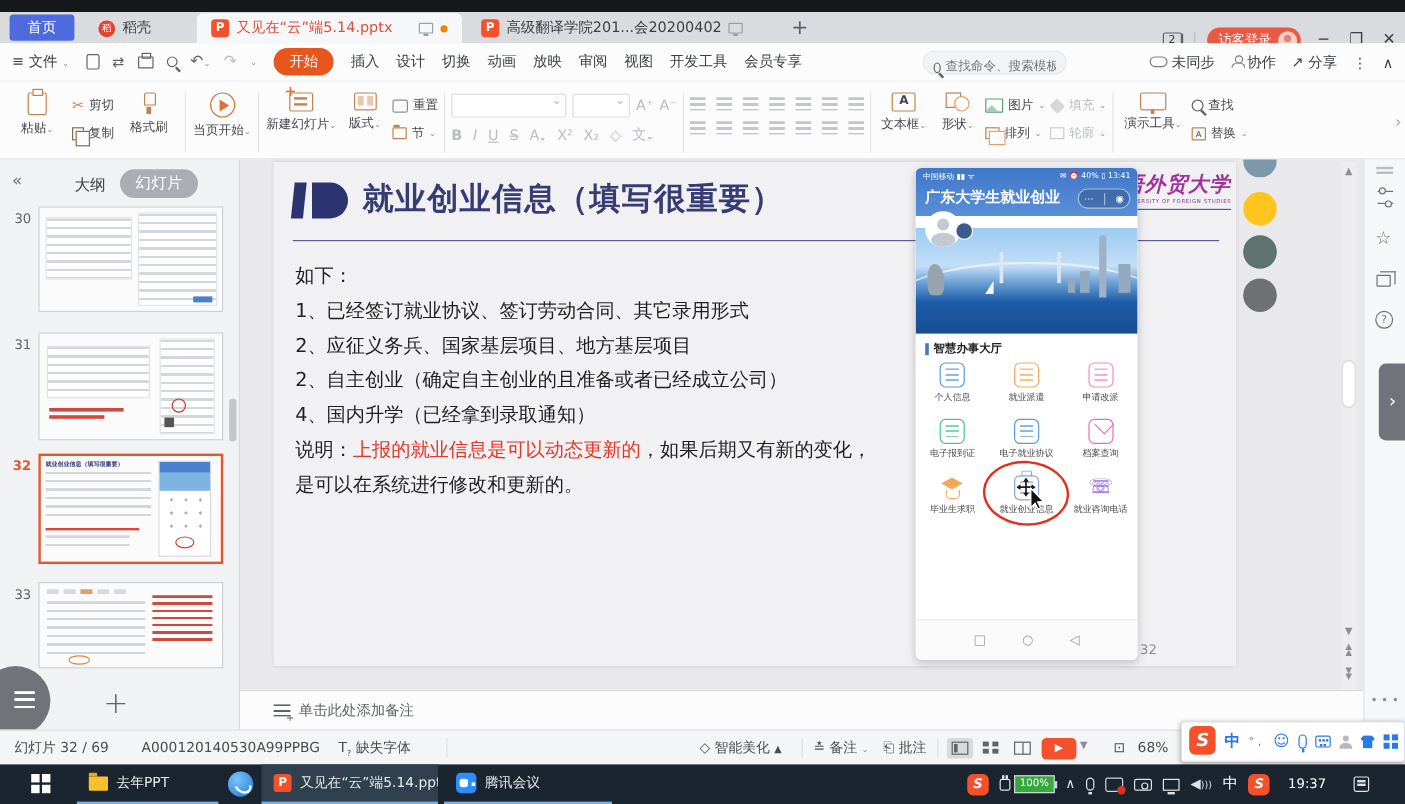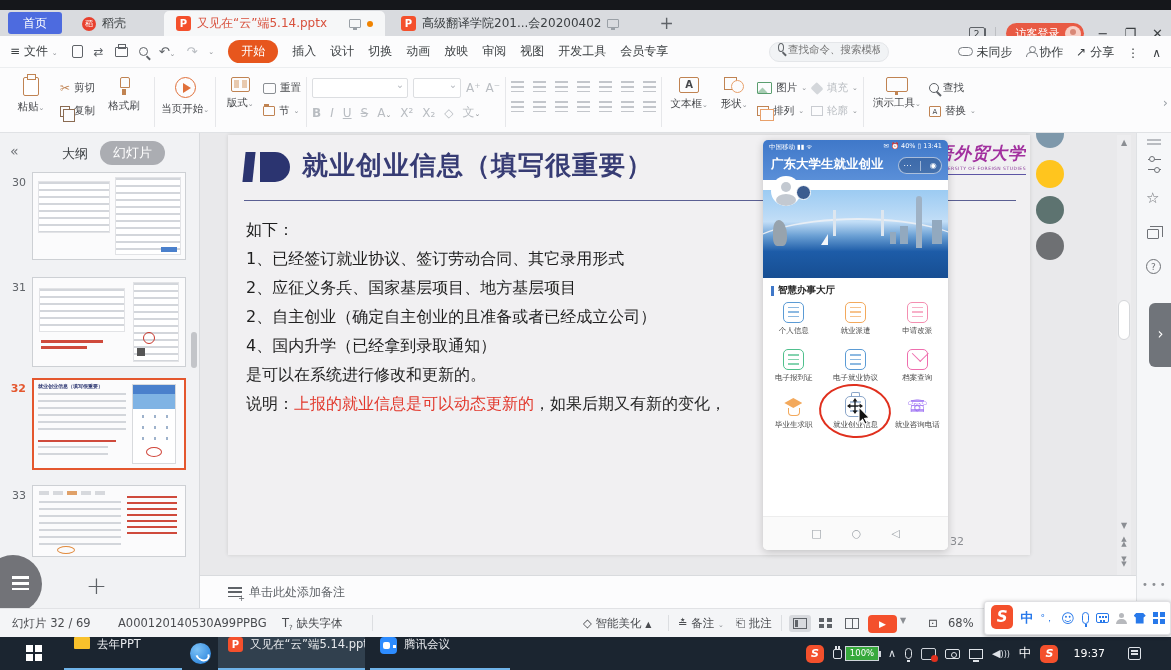--- a/index.html
+++ b/index.html
@@ -28,21 +28,21 @@
 .menubar{position:absolute;top:36px;left:0;width:100%;height:32px;background:#fcfcfd;border-bottom:1px solid #eceef0;display:flex;align-items:center;padding:0 10px;gap:14px}
 .mn{font-size:12px;color:#3c4043;white-space:nowrap}
 .startpill{background:#e7561d;color:#fff;border-radius:12px;padding:3px 13px;font-size:12px}
 .qicons{display:flex;gap:11px;align-items:center;color:#5f6368;font-size:13px}
 .i-doc{display:inline-block;width:11px;height:13px;border:1.3px solid #5f6368;border-radius:2px}
 .i-swap{font-size:12px;color:#5f6368}
 .i-print{display:inline-block;width:13px;height:10px;border:1.3px solid #5f6368;border-radius:1px;position:relative}
 .i-print:before{content:"";position:absolute;top:-4px;left:2px;width:6px;height:3px;border:1.3px solid #5f6368}
 .i-mag{display:inline-block;width:9px;height:9px;border:1.4px solid #5f6368;border-radius:50%;position:relative}
 .i-mag:after{content:"";position:absolute;right:-4px;bottom:-3px;width:5px;height:1.5px;background:#5f6368;transform:rotate(45deg)}
-.searchpill{position:absolute;left:769px;top:6px;width:120px;height:20px;border-radius:10px;background:#f1f3f5;border:1px solid #e4e6e9;display:flex;align-items:flex-start;gap:4px;padding:0 8px}
+.searchpill{position:absolute;left:769px;top:6px;width:120px;height:20px;border-radius:10px;background:#f1f3f5;border:1px solid #e4e6e9;display:flex;align-items:flex-end;gap:4px;padding:0 8px}
 .searchpill input{border:0;outline:0;background:transparent;font-size:10.5px;color:#80868b;width:92px;font-family:inherit}
 .mb-right{position:absolute;right:10px;top:8px;display:flex;align-items:center;gap:13px;color:#3c4043;font-size:12px}
 .i-cloud{display:inline-block;width:15px;height:9px;border:1.4px solid #7a7e83;border-radius:7px}
 .i-person{display:inline-block;width:10px;height:10px;position:relative}
 .i-person:before{content:"";position:absolute;top:0;left:3px;width:5px;height:5px;border:1.2px solid #7a7e83;border-radius:50%}
 .i-person:after{content:"";position:absolute;bottom:-1px;left:0;width:10px;height:4px;border:1.2px solid #7a7e83;border-bottom:0;border-radius:5px 5px 0 0}
 
 .ribbon{position:absolute;top:68px;left:0;width:100%;height:65px;background:#fcfcfd;border-bottom:1px solid #e0e2e5;display:flex;align-items:stretch;padding:4px 4px 0 6px;gap:3px;overflow:hidden}
 .vsep{width:1px;background:#e6e7ea;margin:5px 2px;flex:0 0 1px}
 .rgroup{display:flex;gap:4px;flex:0 0 auto}
@@ -201,21 +201,21 @@
 .sg-person{width:11px;height:11px;position:relative}
 .sg-person:before{content:"";position:absolute;top:0;left:3px;width:5px;height:5px;border-radius:50%;background:#b7b9bd}
 .sg-person:after{content:"";position:absolute;bottom:0;left:0;width:11px;height:5px;border-radius:5px 5px 0 0;background:#b7b9bd}
 .sg-shirt{width:13px;height:11px;background:#2879ea;clip-path:polygon(25% 0,75% 0,100% 30%,82% 45%,82% 100%,18% 100%,18% 45%,0 30%)}
 .sg-grid{width:12px;height:12px;position:relative}
 .sg-grid:after{content:"";position:absolute;left:0;top:0;width:5px;height:5px;background:#2879ea;box-shadow:7px 0 0 #2879ea,0 7px 0 #2879ea,7px 7px 0 #2879ea}
 
 .taskbar{position:absolute;top:637px;left:0;width:100%;height:33px;background:#1b2530}
 .startbtn{position:absolute;left:26px;top:8px;width:16px;height:16px;position:absolute}
 .startbtn:after{content:"";position:absolute;left:0;top:0;width:7px;height:7px;background:#fff;box-shadow:9px 0 0 #fff,0 9px 0 #fff,9px 9px 0 #fff}
-.tb-item{position:absolute;top:0;height:33px;display:flex;align-items:flex-start;gap:7px;padding:0 10px;color:#e8eaed;font-size:11.5px;border-bottom:2px solid #6fb3e8;white-space:nowrap;overflow:hidden}
+.tb-item{position:absolute;top:0;height:33px;display:flex;align-items:center;gap:7px;padding:0 10px;color:#e8eaed;font-size:11.5px;border-bottom:2px solid #6fb3e8;white-space:nowrap;overflow:hidden}
 .tb-item.active{background:#31404e}
 .i-folder{width:16px;height:12px;background:#f8c12c;border-radius:1px;position:relative;flex:0 0 16px}
 .i-folder:before{content:"";position:absolute;top:-3px;left:0;width:7px;height:3px;background:#e5ad1a;border-radius:1px 1px 0 0}
 .bluecircle{position:absolute;left:190px;top:6px;width:21px;height:21px;border-radius:50%;background:radial-gradient(circle at 35% 30%,#7ec3f7,#1a78d8);}
 .bluecircle:after{content:"";position:absolute;left:5px;top:6px;width:11px;height:8px;border:2px solid #fff;border-radius:50%;border-top-color:transparent;border-left-color:transparent;transform:rotate(30deg)}
 .tmeet{width:17px;height:17px;background:#2d8cff;border-radius:4px;position:relative;flex:0 0 17px}
 .tmeet:after{content:"";position:absolute;left:3px;top:5px;width:7px;height:7px;background:#fff;border-radius:2px;box-shadow:8px 1px 0 -2px #fff}
 .tray{position:absolute;top:0;height:33px;display:flex;align-items:center;color:#dfe3e8}
 .batt{width:34px;height:15px;background:#37a93c;border:1px solid #cfd4da;color:#fff;font-size:8.5px;text-align:center;line-height:13px;position:relative}
 .batt:after{content:"";position:absolute;right:-3px;top:4px;width:2px;height:6px;background:#cfd4da}
@@ -331,20 +331,24 @@
     </div>
     <div class="vsep"></div>
     <div class="rgroup">
       <div class="bigbtn">
           <span class="i-playc"></span>
           <span class="lbl"><span>当页开始</span><span class="car">⌄</span></span>
         </div>
     </div>
     <div class="vsep"></div>
     <div class="rgroup">
+      <div class="bigbtn" style="width:60px">
+          <span class="i-newslide"></span>
+          <span class="lbl"><span>新建幻灯片</span><span class="car">⌄</span></span>
+        </div>
       <div class="bigbtn" style="width:38px">
           <span class="i-layout"></span>
           <span class="lbl"><span>版式</span><span class="car">⌄</span></span>
         </div>
       <div class="smallcol">
         <div class="smallbtn">
             <span class="i-reset"></span>
             <span>重置</span>
           </div>
         <div class="smallbtn">
@@ -509,22 +513,22 @@
     <div class="deco2"></div>
     <div class="stitle">就业创业信息（填写很重要）</div>
     <div class="srule"></div>
 
     <div class="sbody">
       <div class="bl">如下：</div>
       <div class="bl">1、已经签订就业协议、签订劳动合同、其它录用形式</div>
       <div class="bl">2、应征义务兵、国家基层项目、地方基层项目</div>
       <div class="bl">2、自主创业（确定自主创业的且准备或者已经成立公司）</div>
       <div class="bl">4、国内升学（已经拿到录取通知）</div>
+      <div class="bl"><span>说明：</span><span class="red">上报的就业信息是可以动态更新的</span><span>，如果后期又有新的变化，</span></div>
       <div class="bl">是可以在系统进行修改和更新的。</div>
-      <div class="bl"><span>说明：</span><span class="red">上报的就业信息是可以动态更新的</span><span>，如果后期又有新的变化，</span></div>
     </div>
 
     <div class="logo">
       <div class="cn">广东外语外贸大学</div>
       <div class="en">UNIVERSITY OF FOREIGN STUDIES</div>
       <div class="rule"></div>
     </div>
 
     <div class="phone">
       <div class="ph-header">

